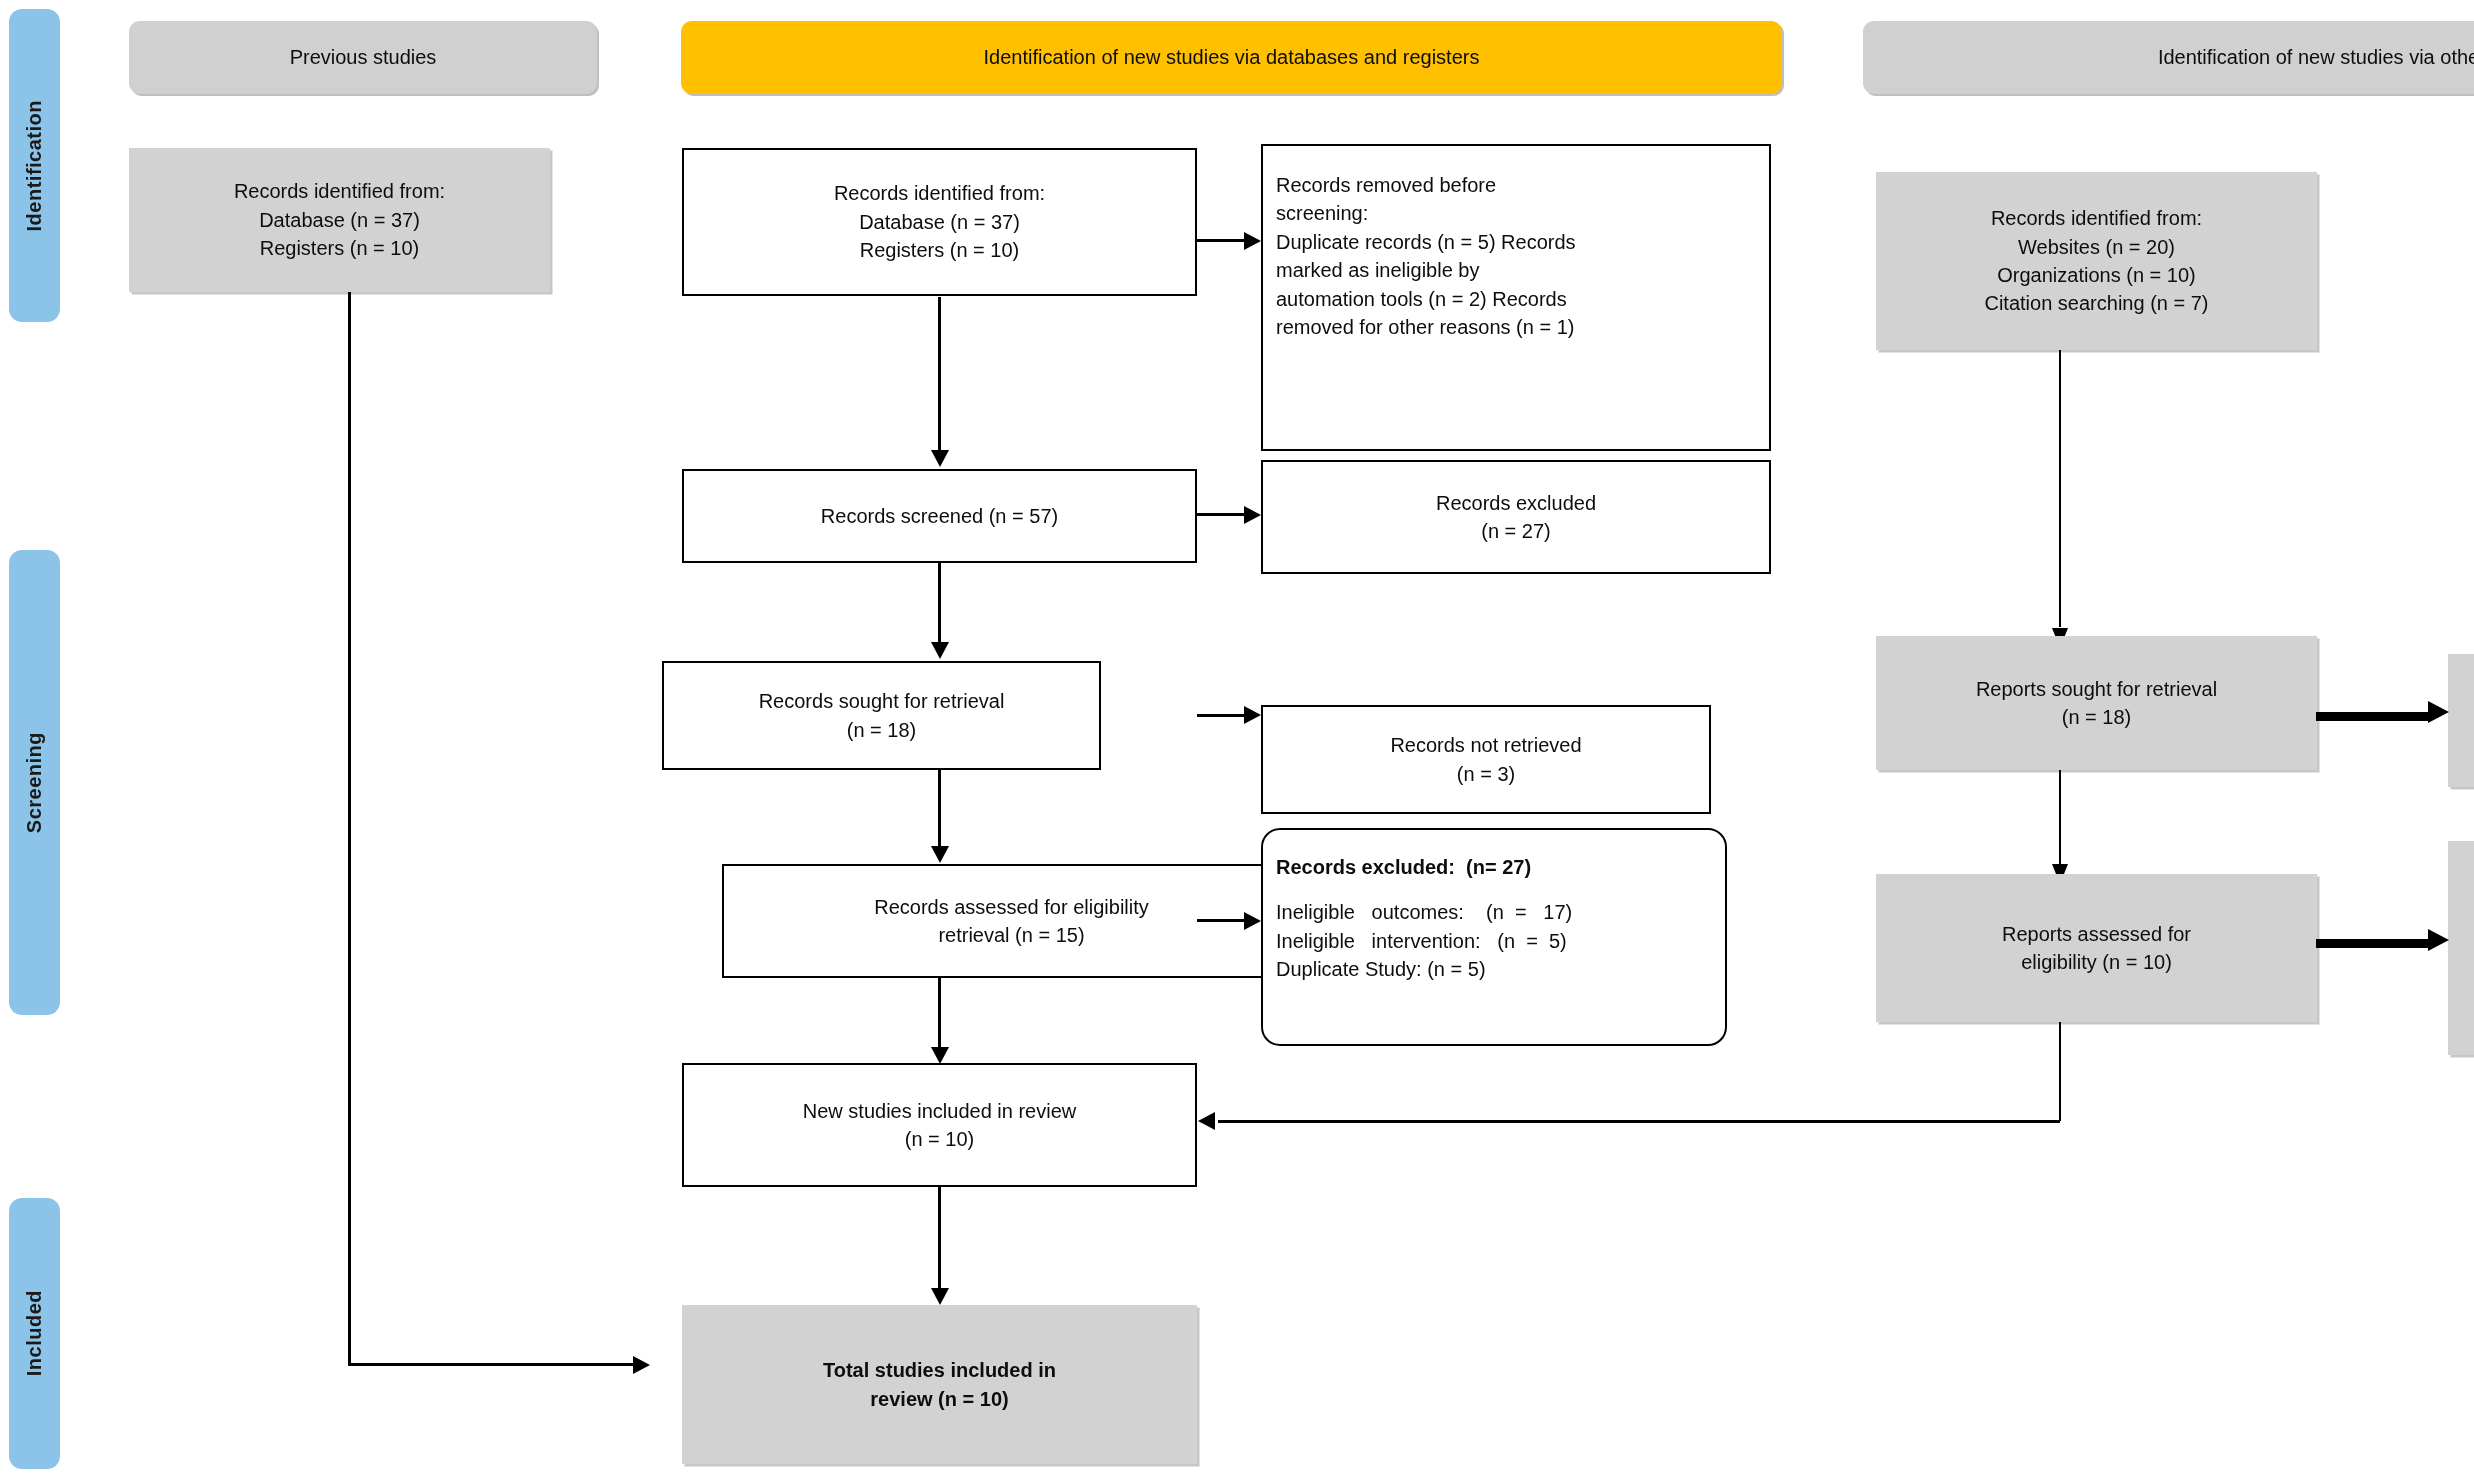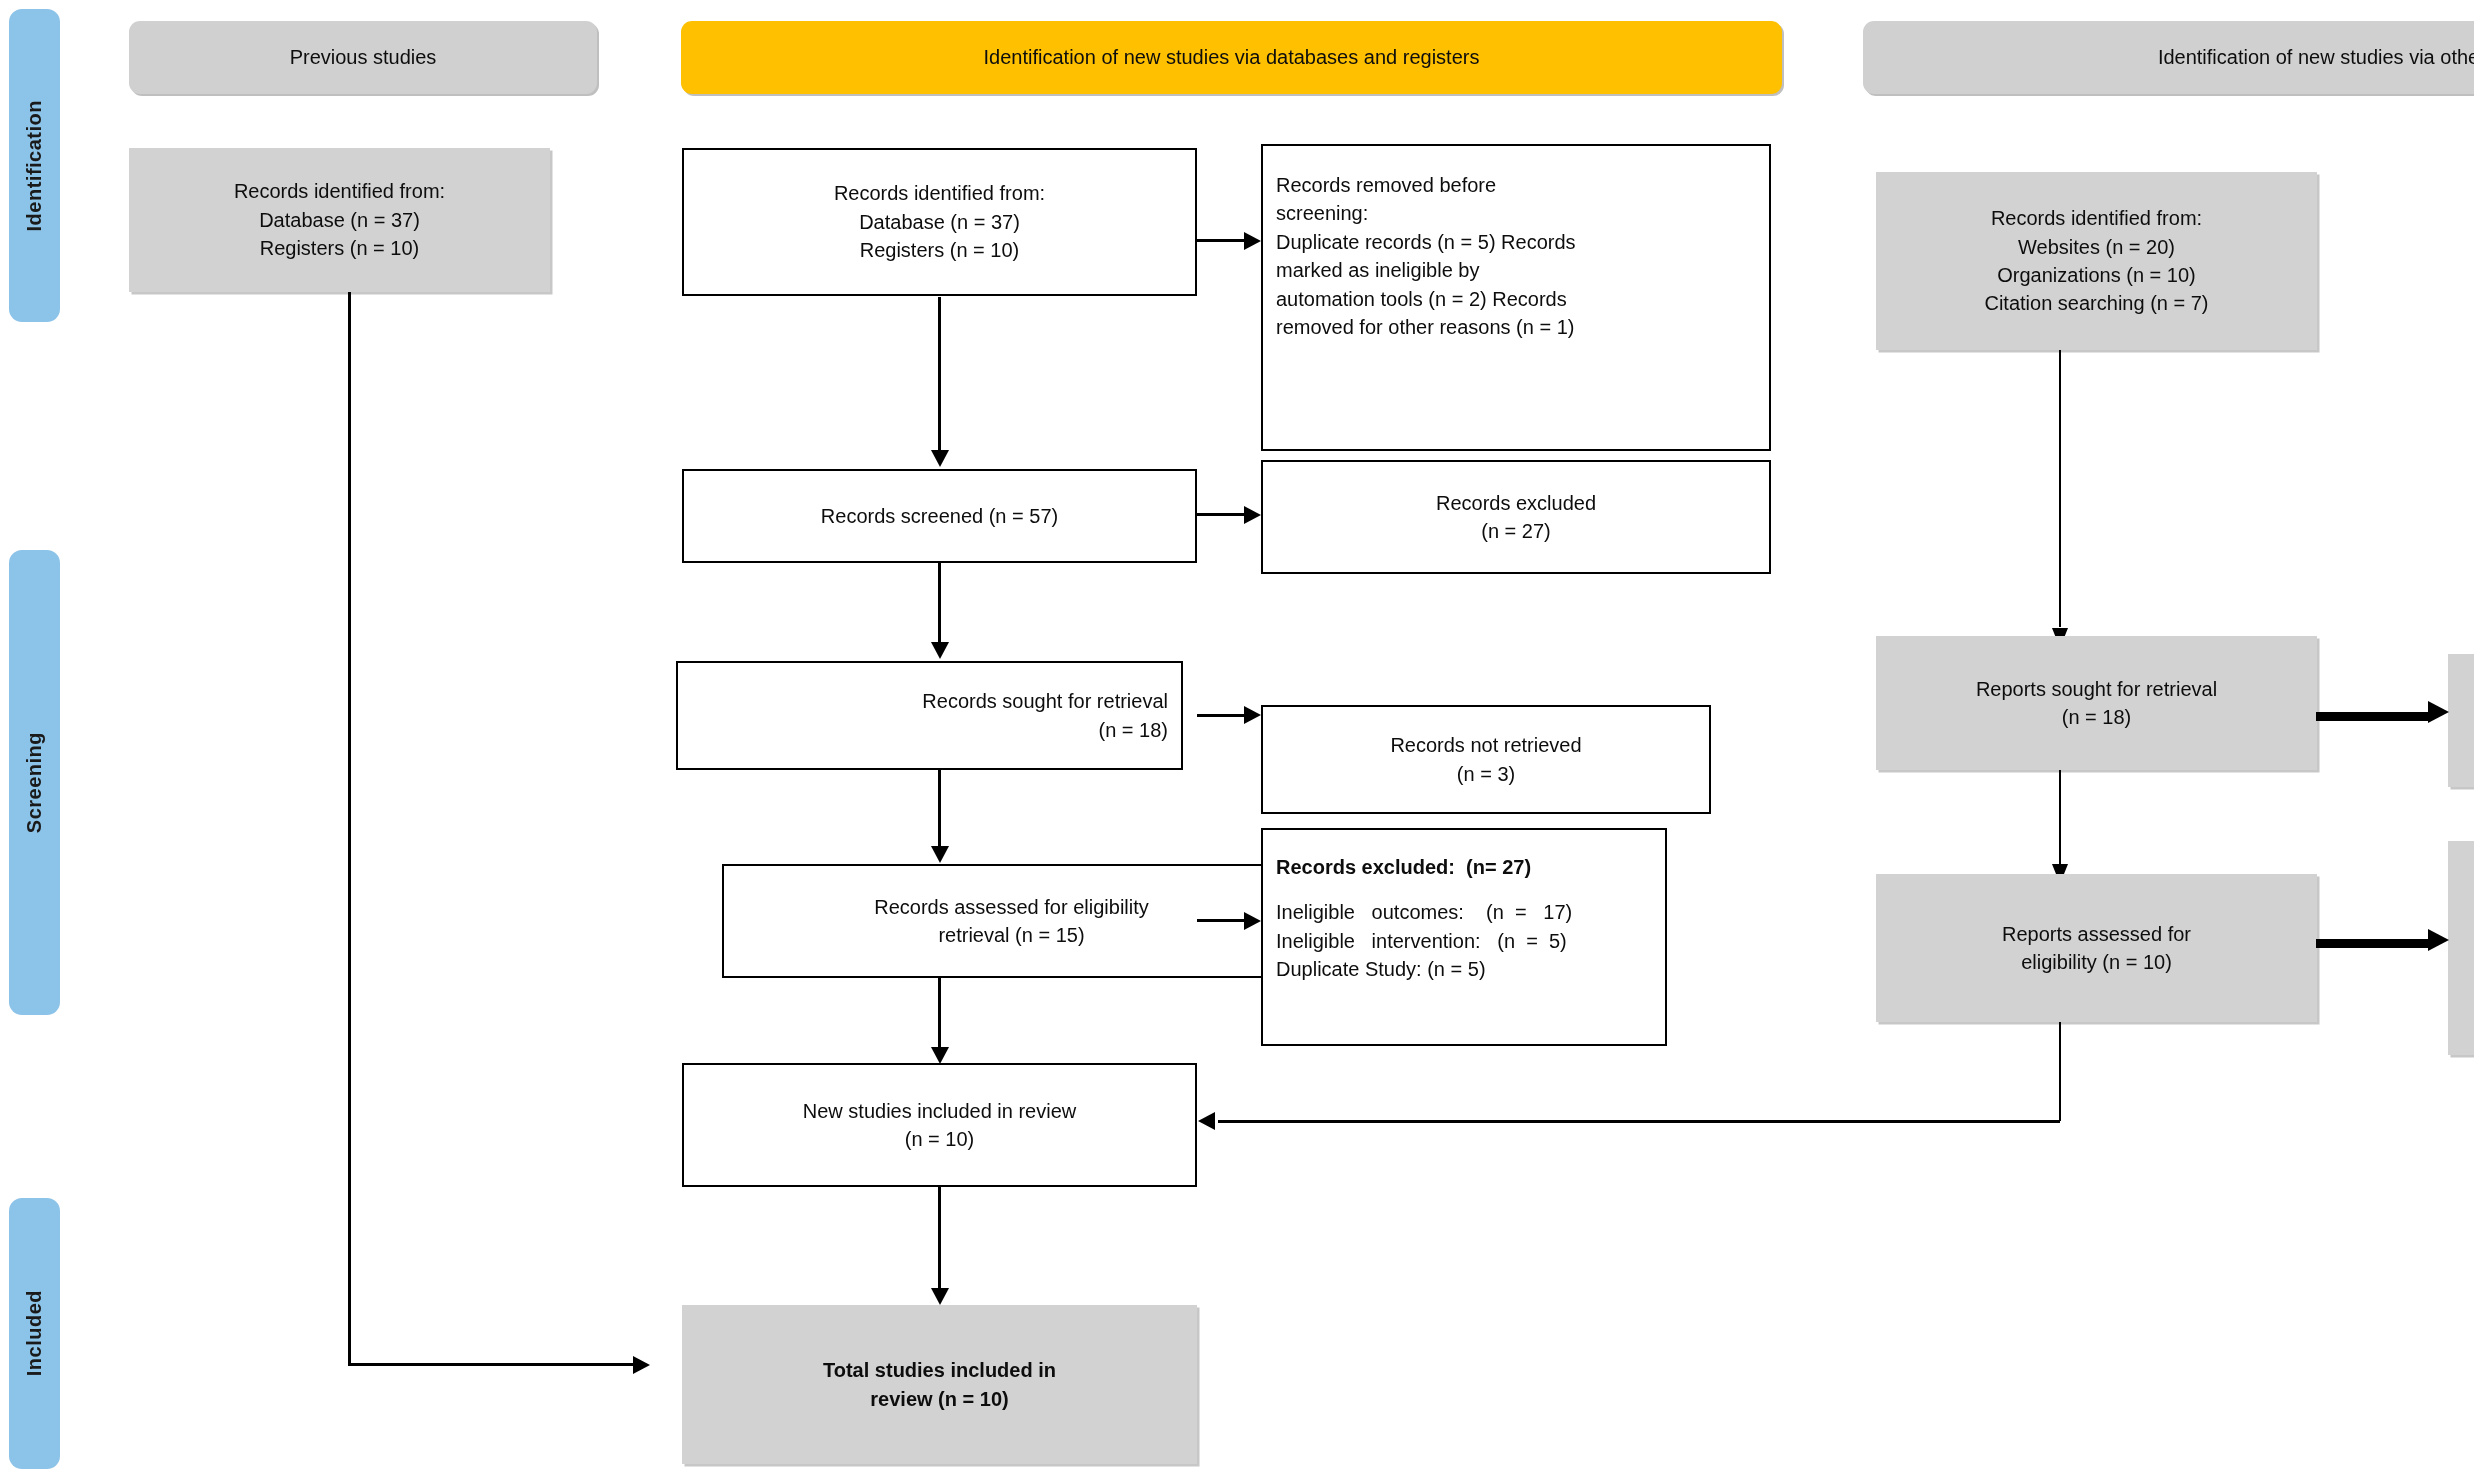--- a/index.html
+++ b/index.html
@@ -175,42 +175,42 @@
     <span class="ln">Records excluded</span>
     <span class="ln">(n = 27)</span>
   </div>
 
   <div class="hline" style="left:1197px; top:513px; width:48px;"></div>
   <div class="arrow-right" style="left:1244px; top:506px;"></div>
 
   <div class="vline" style="left:938px; top:563px; height:79px;"></div>
   <div class="arrow-down" style="left:931px; top:642px;"></div>
 
-  <div class="box white" style="left:676px; top:661px; width:507px; height:109px;align-items:flex-end;">
+  <div class="box white" style="left:662px; top:661px; width:439px; height:109px;">
     <span class="ln">Records sought for retrieval</span>
     <span class="ln">(n = 18)</span>
   </div>
 
   <div class="box white" style="left:1261px; top:661px; width:450px; height:109px;margin-top:44px;">
     <span class="ln">Records not retrieved</span>
     <span class="ln">(n = 3)</span>
   </div>
 
   <div class="hline" style="left:1197px; top:714px; width:48px;"></div>
   <div class="arrow-right" style="left:1244px; top:706px;"></div>
 
   <div class="vline" style="left:938px; top:770px; height:77px;"></div>
   <div class="arrow-down" style="left:931px; top:846px;"></div>
 
   <div class="box white" style="left:682px; top:864px; width:579px; height:114px;margin-left:40px;">
     <span class="ln">Records assessed for eligibility</span>
     <span class="ln">retrieval (n = 15)</span>
   </div>
 
-  <div class="box white left-align" style="left:1261px; top:828px; width:406px; height:218px; justify-content:flex-start; padding-top:23px;">
+  <div class="box white left-align" style="left:1261px; top:828px; width:466px; height:218px; justify-content:flex-start; padding-top:23px;border-radius:19px;">
     <span class="ln bold">Records excluded:  (n= 27)</span>
     <span class="gap"></span>
     <span class="ln">Ineligible   outcomes:    (n  =   17)</span>
     <span class="ln">Ineligible   intervention:   (n  =  5)</span>
     <span class="ln">Duplicate Study: (n = 5)</span>
   </div>
 
   <div class="hline" style="left:1197px; top:919px; width:48px;"></div>
   <div class="arrow-right" style="left:1244px; top:912px;"></div>
 

